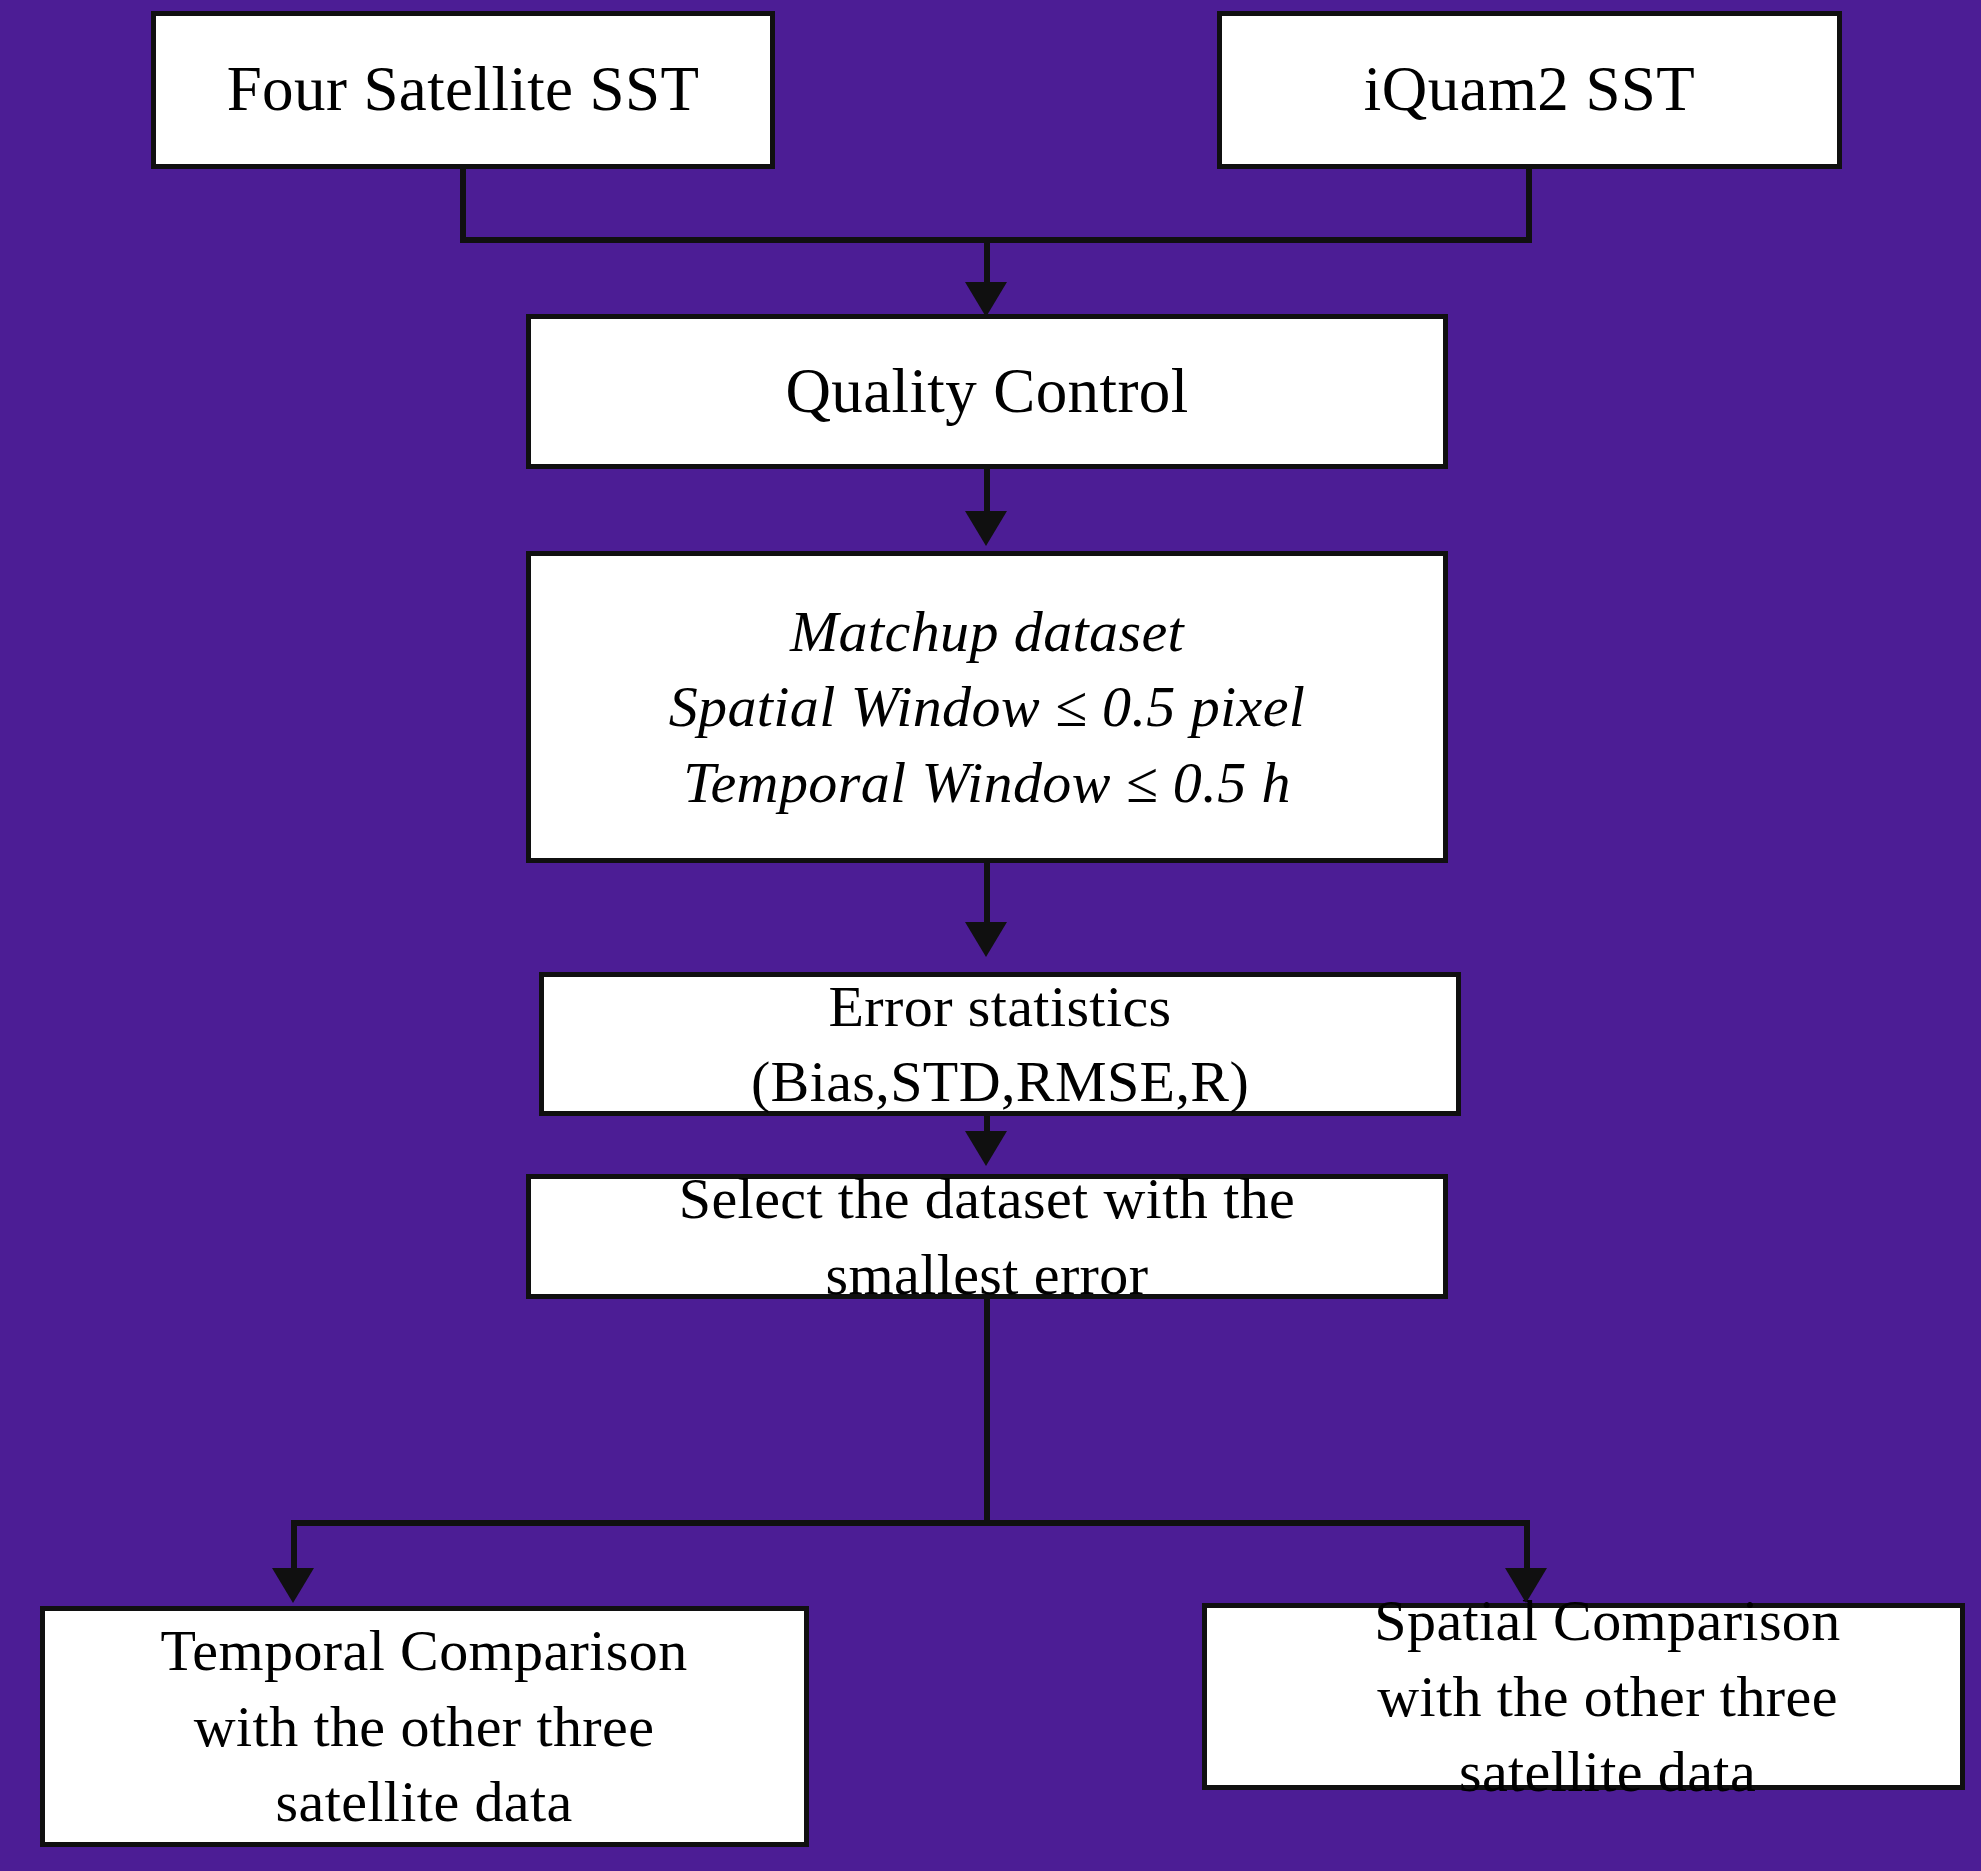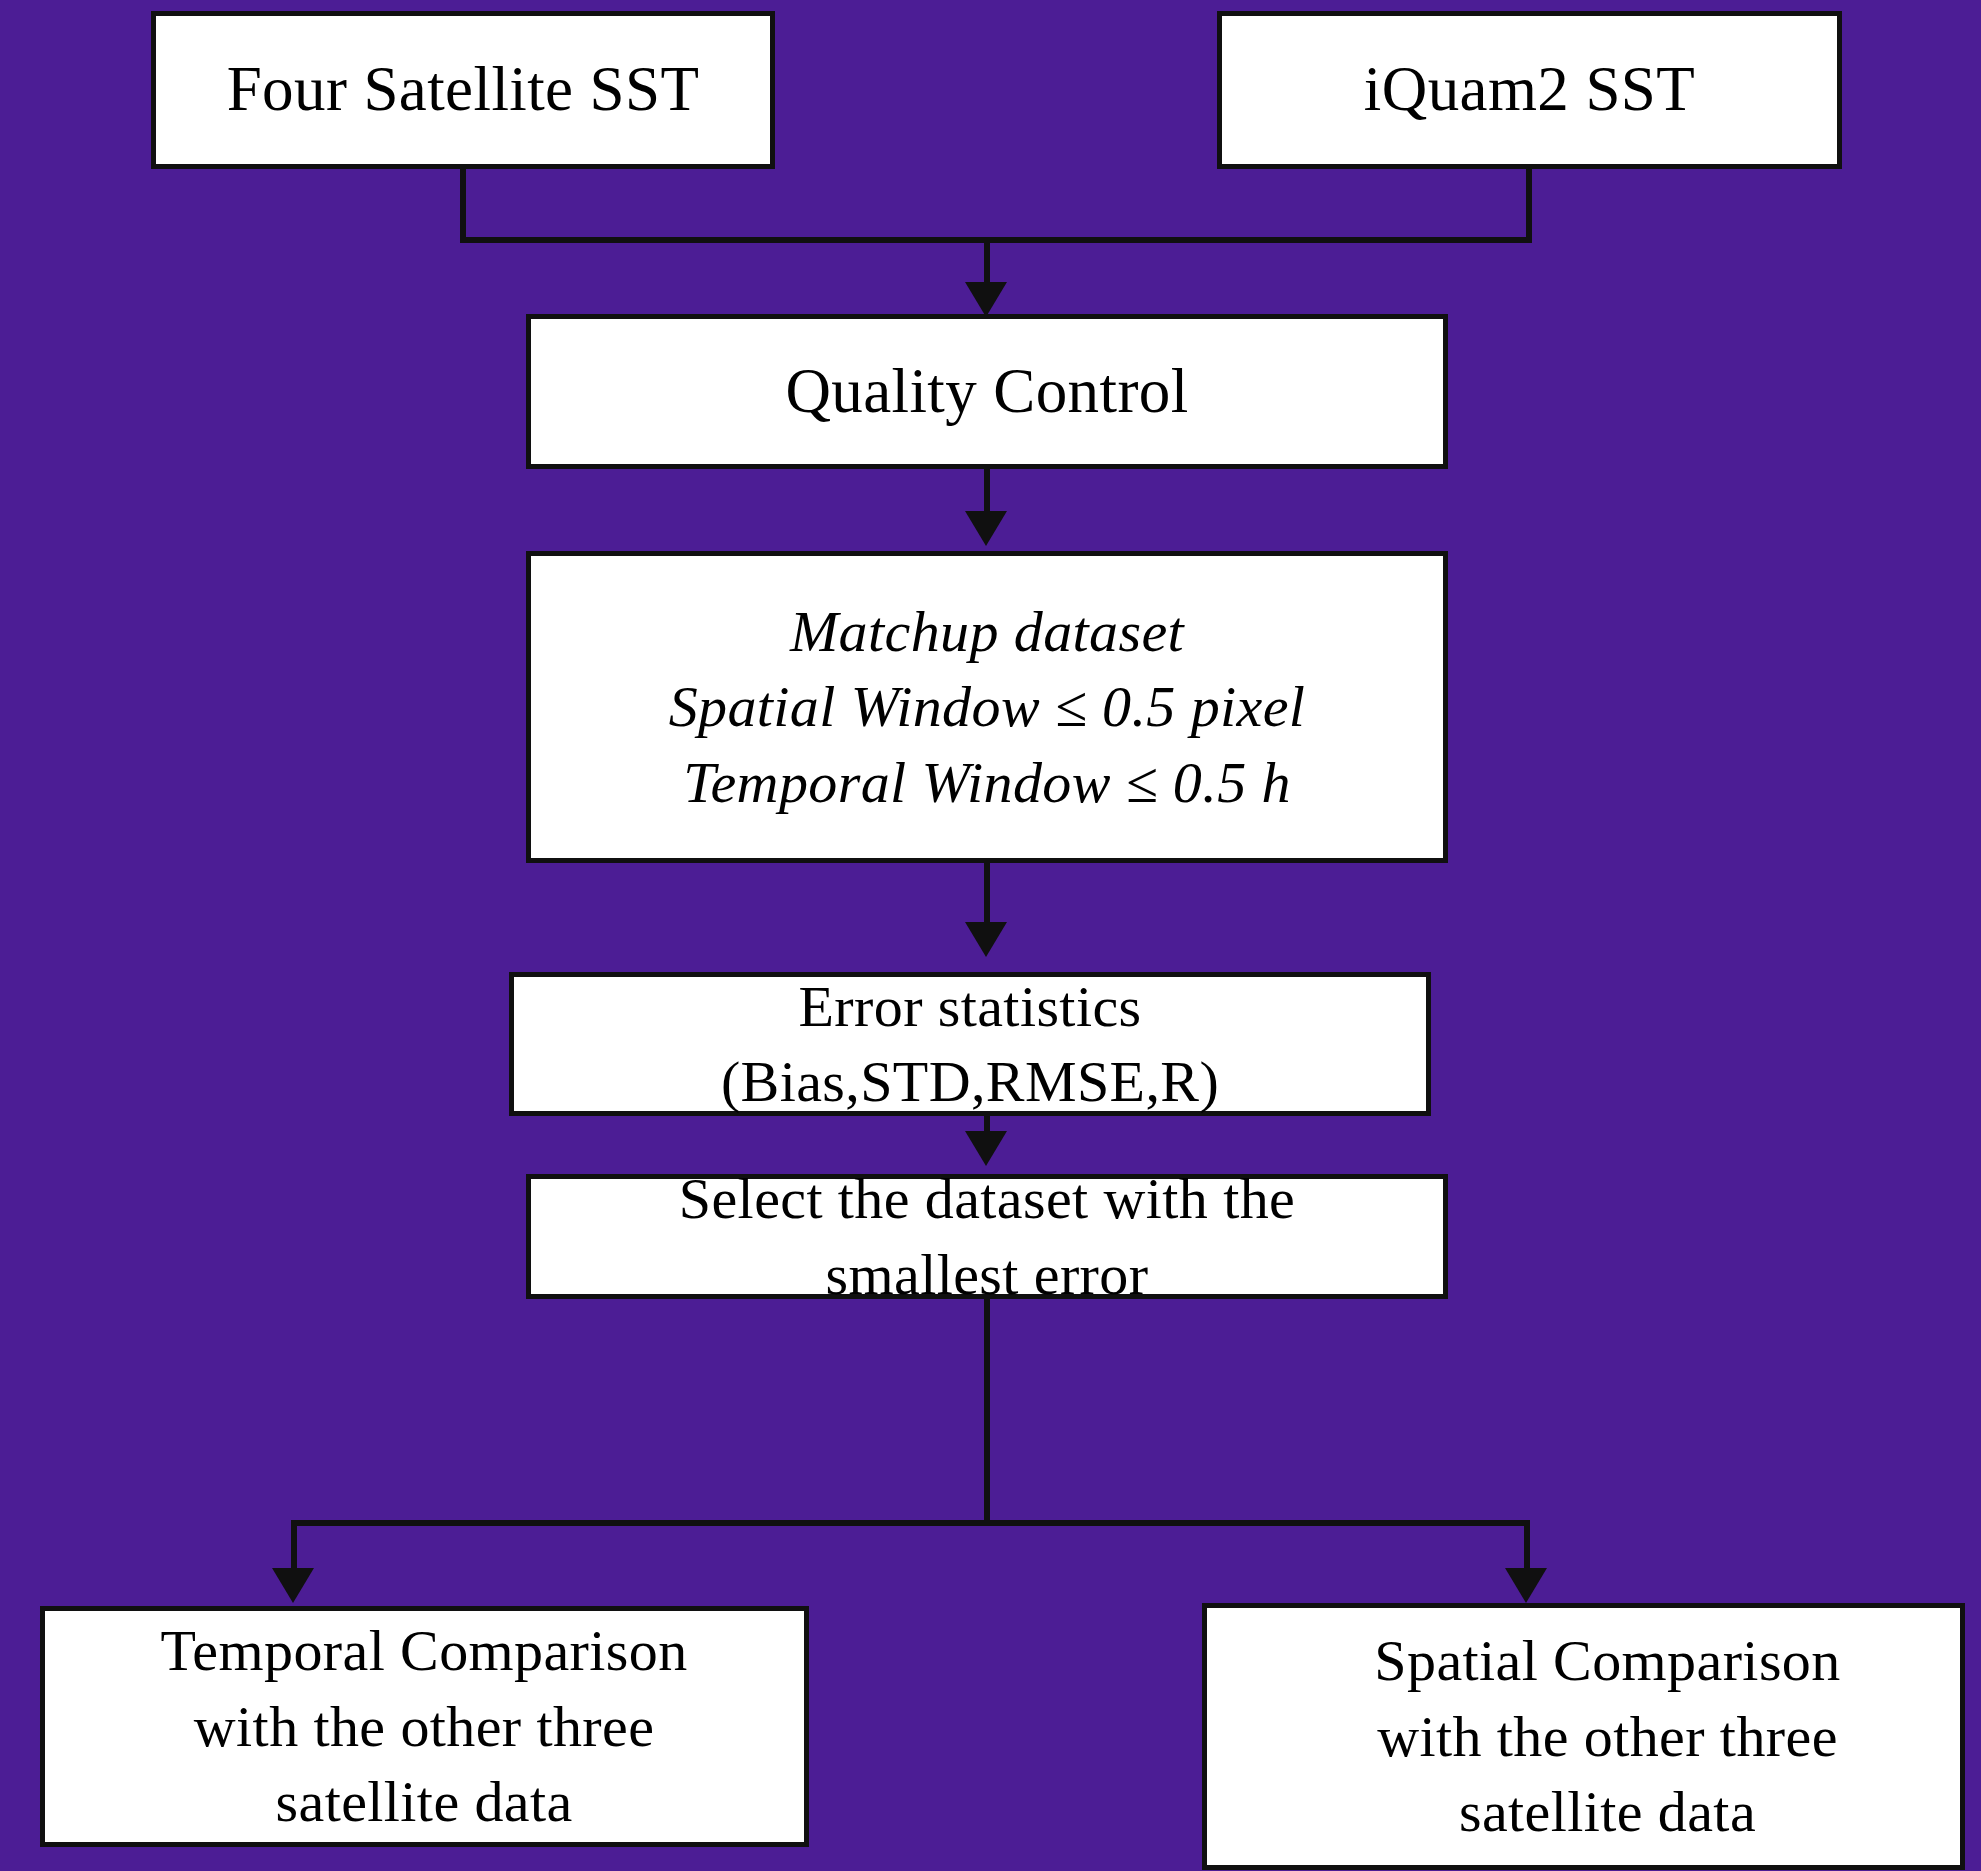--- a/index.html
+++ b/index.html
@@ -37,24 +37,24 @@
     letter-spacing: 0.4px;
     white-space: pre-line;
     font-weight: 400;
   }
 
   
   #node-four-satellite-sst { left: 151px;  top: 10.8px;   width: 624px;  height: 158px; }
   #node-iquam2-sst         { left: 1217px; top: 10.8px;   width: 625px;  height: 158px; }
   #node-quality-control    { left: 526px;  top: 314px;  width: 922px; height: 155px; align-items: center; }
   #node-matchup-dataset    { left: 526px;  top: 551px;  width: 922px; height: 312px; font-style: italic; }
-  #node-error-statistics   { left: 509px;  top: 972px; width: 922px; height: 144px; }
+  #node-error-statistics   { left: 539px;  top: 972px; width: 922px; height: 144px; }
   #node-select-dataset     { left: 526px;  top: 1174px; width: 922px; height: 125px; }
   #node-temporal-comparison{ left: 11.6px;   top: 1606px; width: 769px;  height: 241px; margin-left: 28px; }
-  #node-spatial-comparison { left: 1202px; top: 1603px; width: 763px;  height: 267px; padding-left: 48px; }
+  #node-spatial-comparison { left: 1202px; top: 1603px; width: 763px;  height: 187px; padding-left: 48px; }
 
   
   #node-four-satellite-sst  .node-text,
   #node-iquam2-sst          .node-text,
   #node-quality-control     .node-text { font-size: 63px; }
   #node-matchup-dataset     .node-text,
   #node-error-statistics    .node-text,
   #node-select-dataset      .node-text { font-size: 58px; }
   #node-temporal-comparison .node-text,
   #node-spatial-comparison  .node-text { font-size: 58px; }

